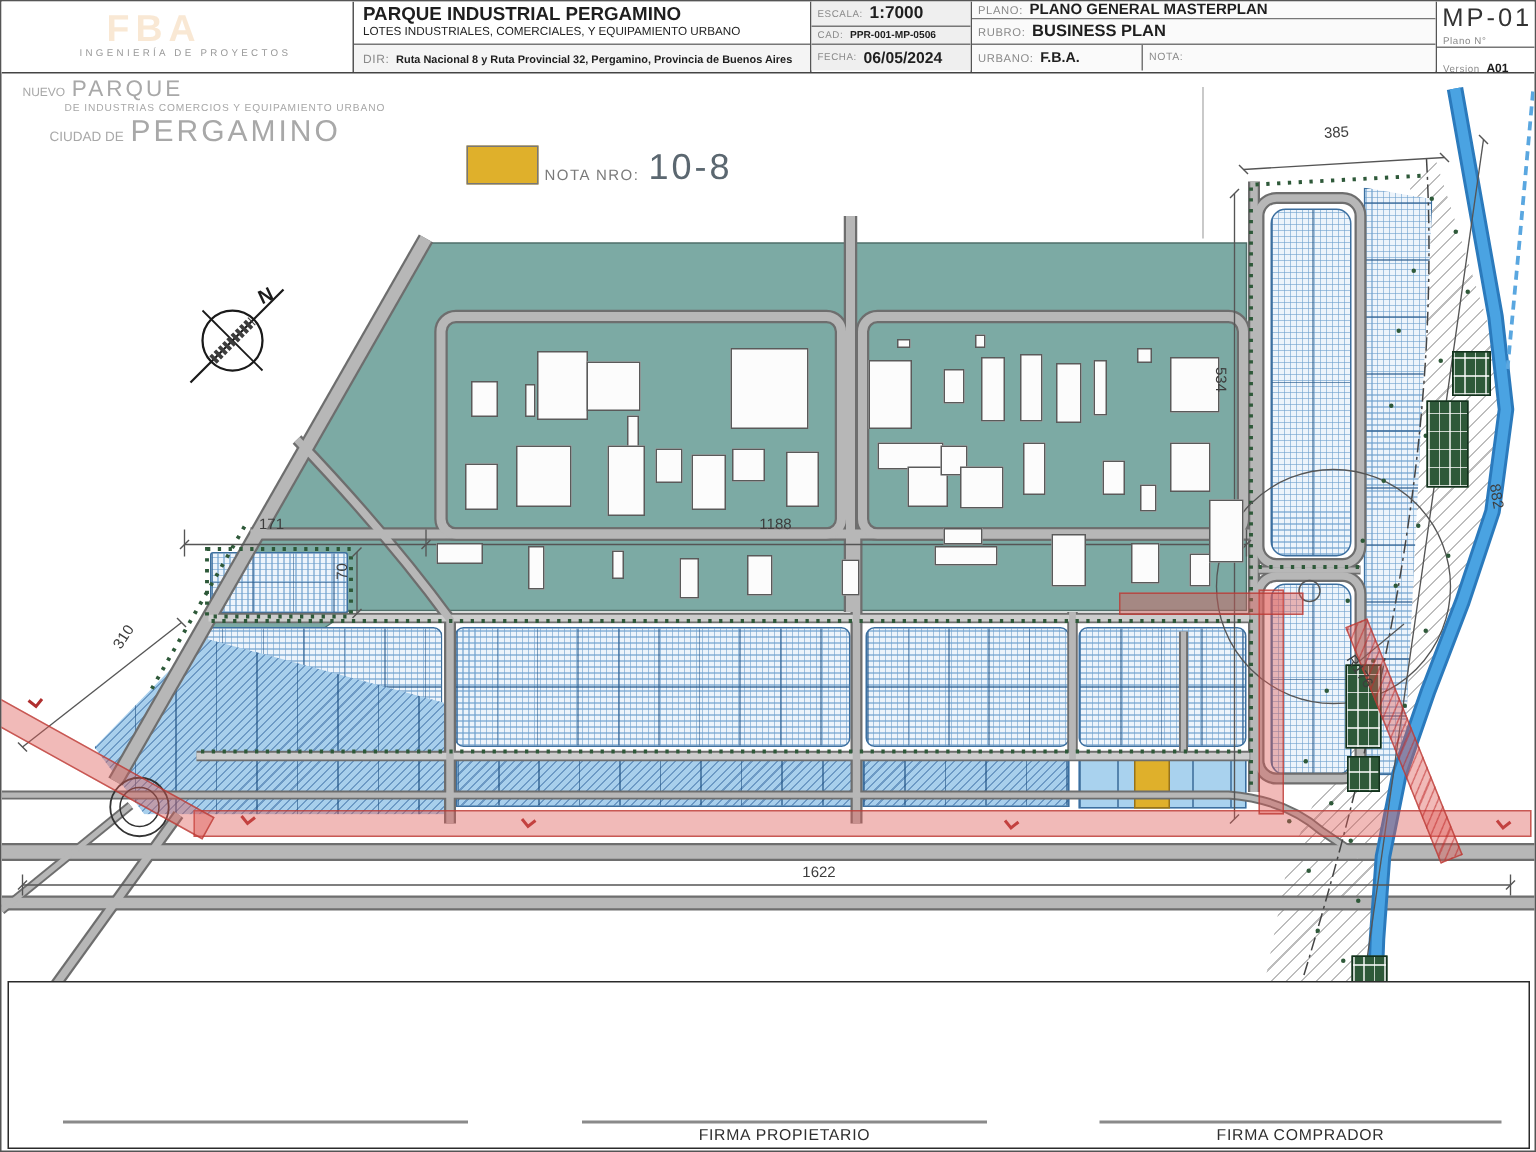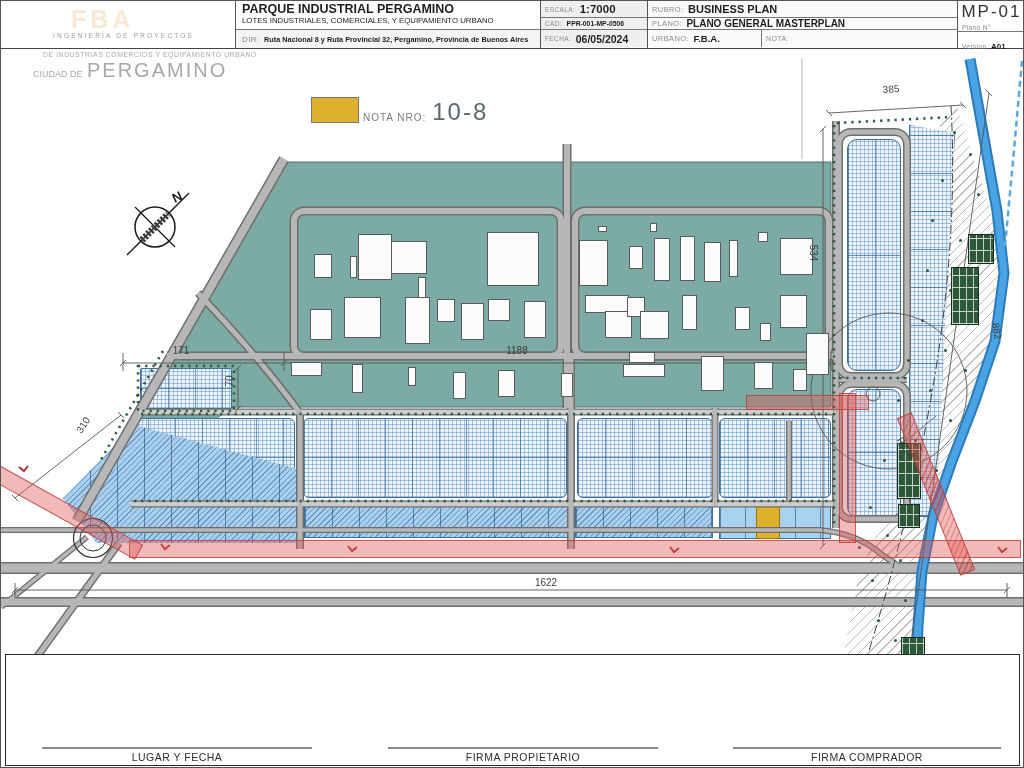--- a/index.html
+++ b/index.html
@@ -64,38 +64,40 @@
         <span class="lbl" style="font-size:8px;">DIR:</span>&nbsp;
         <span class="val" style="font-size:7.3px;">Ruta Nacional 8 y Ruta Provincial 32, Pergamino, Provincia de Buenos Aires</span>
       </div>
     </div>
     <div class="tcell" style="width:107px;display:flex;flex-direction:column;">
       <div class="row" style="height:17px;"><span class="lbl">ESCALA:</span>&nbsp;<span class="val" style="font-size:11.5px;">1:7000</span></div>
       <div class="row" style="height:12px;"><span class="lbl">CAD:</span>&nbsp;<span class="val" style="font-size:6.8px;">PPR-001-MP-0506</span></div>
       <div class="row" style="height:17px;border-bottom:none;"><span class="lbl">FECHA:</span>&nbsp;<span class="val" style="font-size:10.5px;">06/05/2024</span></div>
     </div>
     <div class="tcell" style="width:310px;display:flex;flex-direction:column;">
+      <div class="row" style="height:12px;background:#fafafa;"><span class="lbl" style="font-size:7.5px;">PLANO:</span>&nbsp;<span class="val" style="font-size:10px;">PLANO GENERAL MASTERPLAN</span></div>
       <div class="row" style="height:17px;background:#fafafa;"><span class="lbl" style="font-size:7.5px;">RUBRO:</span>&nbsp;<span class="val" style="font-size:11px;">BUSINESS PLAN</span></div>
-      <div class="row" style="height:12px;background:#fafafa;"><span class="lbl" style="font-size:7.5px;">PLANO:</span>&nbsp;<span class="val" style="font-size:10px;">PLANO GENERAL MASTERPLAN</span></div>
       <div style="height:17px;display:flex;background:#fafafa;">
         <div style="width:105px;display:flex;align-items:center;padding:0 4px;border-right:1px solid #777;"><span class="lbl" style="font-size:7.5px;">URBANO:</span>&nbsp;<span class="val" style="font-size:9.5px;">F.B.A.</span></div>
         <div style="flex:1;display:flex;align-items:center;padding:0 4px;">
             <span class="lbl" style="font-size:7px;">NOTA:</span>
           </div>
       </div>
     </div>
     <div class="tcell" style="flex:1;border-right:none;">
       <div class="abs" style="left:0;right:0;top:1px;text-align:center;font-size:17px;color:#333;letter-spacing:2px;">MP-01</div>
       <div class="abs lbl" style="left:4px;top:23px;">Plano N°</div>
       <div class="abs" style="left:0;right:0;top:30px;border-top:1px solid #777;"></div>
       <div class="abs" style="left:4px;top:34px;"><span class="lbl">Version</span>&nbsp;<span class="val" style="font-size:8px;">A01</span></div>
     </div>
   </div>
 
   <div class="abs ghost" style="left:14px;top:50px;z-index:30;">
+    <div><span style="font-size:8px;">NUEVO</span>
+         <span style="font-size:15px;letter-spacing:2px;">PARQUE</span></div>
     <div style="font-size:6.8px;margin-left:28px;letter-spacing:.6px;">DE INDUSTRIAS COMERCIOS Y EQUIPAMIENTO URBANO</div>
     <div style="margin-left:18px;margin-top:1px;"><span style="font-size:9px;">CIUDAD DE</span>
          <span style="font-size:20px;letter-spacing:2px;">PERGAMINO</span></div>
   </div>
 
   <div class="abs" style="left:310px;top:96px;z-index:30;display:flex;align-items:flex-end;">
     <div style="width:48px;height:26px;background:#dfb02b;border:1.5px solid #777;box-sizing:border-box;"></div>
     <span style="font-size:10px;color:#7a7a7a;letter-spacing:1px;margin-left:4px;">NOTA NRO:</span>
     <span style="font-size:24px;color:#5b6770;letter-spacing:2px;margin-left:6px;line-height:.9;">10-8</span>
   </div>
@@ -340,20 +342,19 @@
         <span class="dimlabel" style="left: 228px; top: 380px; transform: translate(-50%, -50%) rotate(-90deg);">70</span>
         <span class="dimlabel" style="left: 82px; top: 424px; transform: translate(-50%, -50%) rotate(-57deg);">310</span>
         <span class="dimlabel" style="left: 497px; top: 581px; transform: translate(-50%, -50%) rotate(0deg); margin-left: 48px;">1622</span>
         <span class="dimlabel" style="left: 905px; top: 447px; transform: translate(-50%, -50%) rotate(57deg);">R176</span>
       </div>
     <div class="abs" style="left:176px;top:196px;z-index:30;font-size:13px;font-weight:bold;color:#1a1a1a;transform:translate(-50%,-50%) rotate(-25deg);">N</div>
   </div>
 
   <div class="sigbox">
     <div class="sigline" style="left:36px;top:92px;width:270px;"></div>
-    <div class="siglabel" style="left:36px;top:96px;width:270px;">LUGAR Y FECHA</div>
     <div class="sigline" style="left:382px;top:92px;width:270px;"></div>
     <div class="siglabel" style="left:382px;top:96px;width:270px;">FIRMA PROPIETARIO</div>
     <div class="sigline" style="left:727px;top:92px;width:268px;"></div>
     <div class="siglabel" style="left:727px;top:96px;width:268px;">FIRMA COMPRADOR</div>
   </div>
 
 </div>
 
 </body></html>

